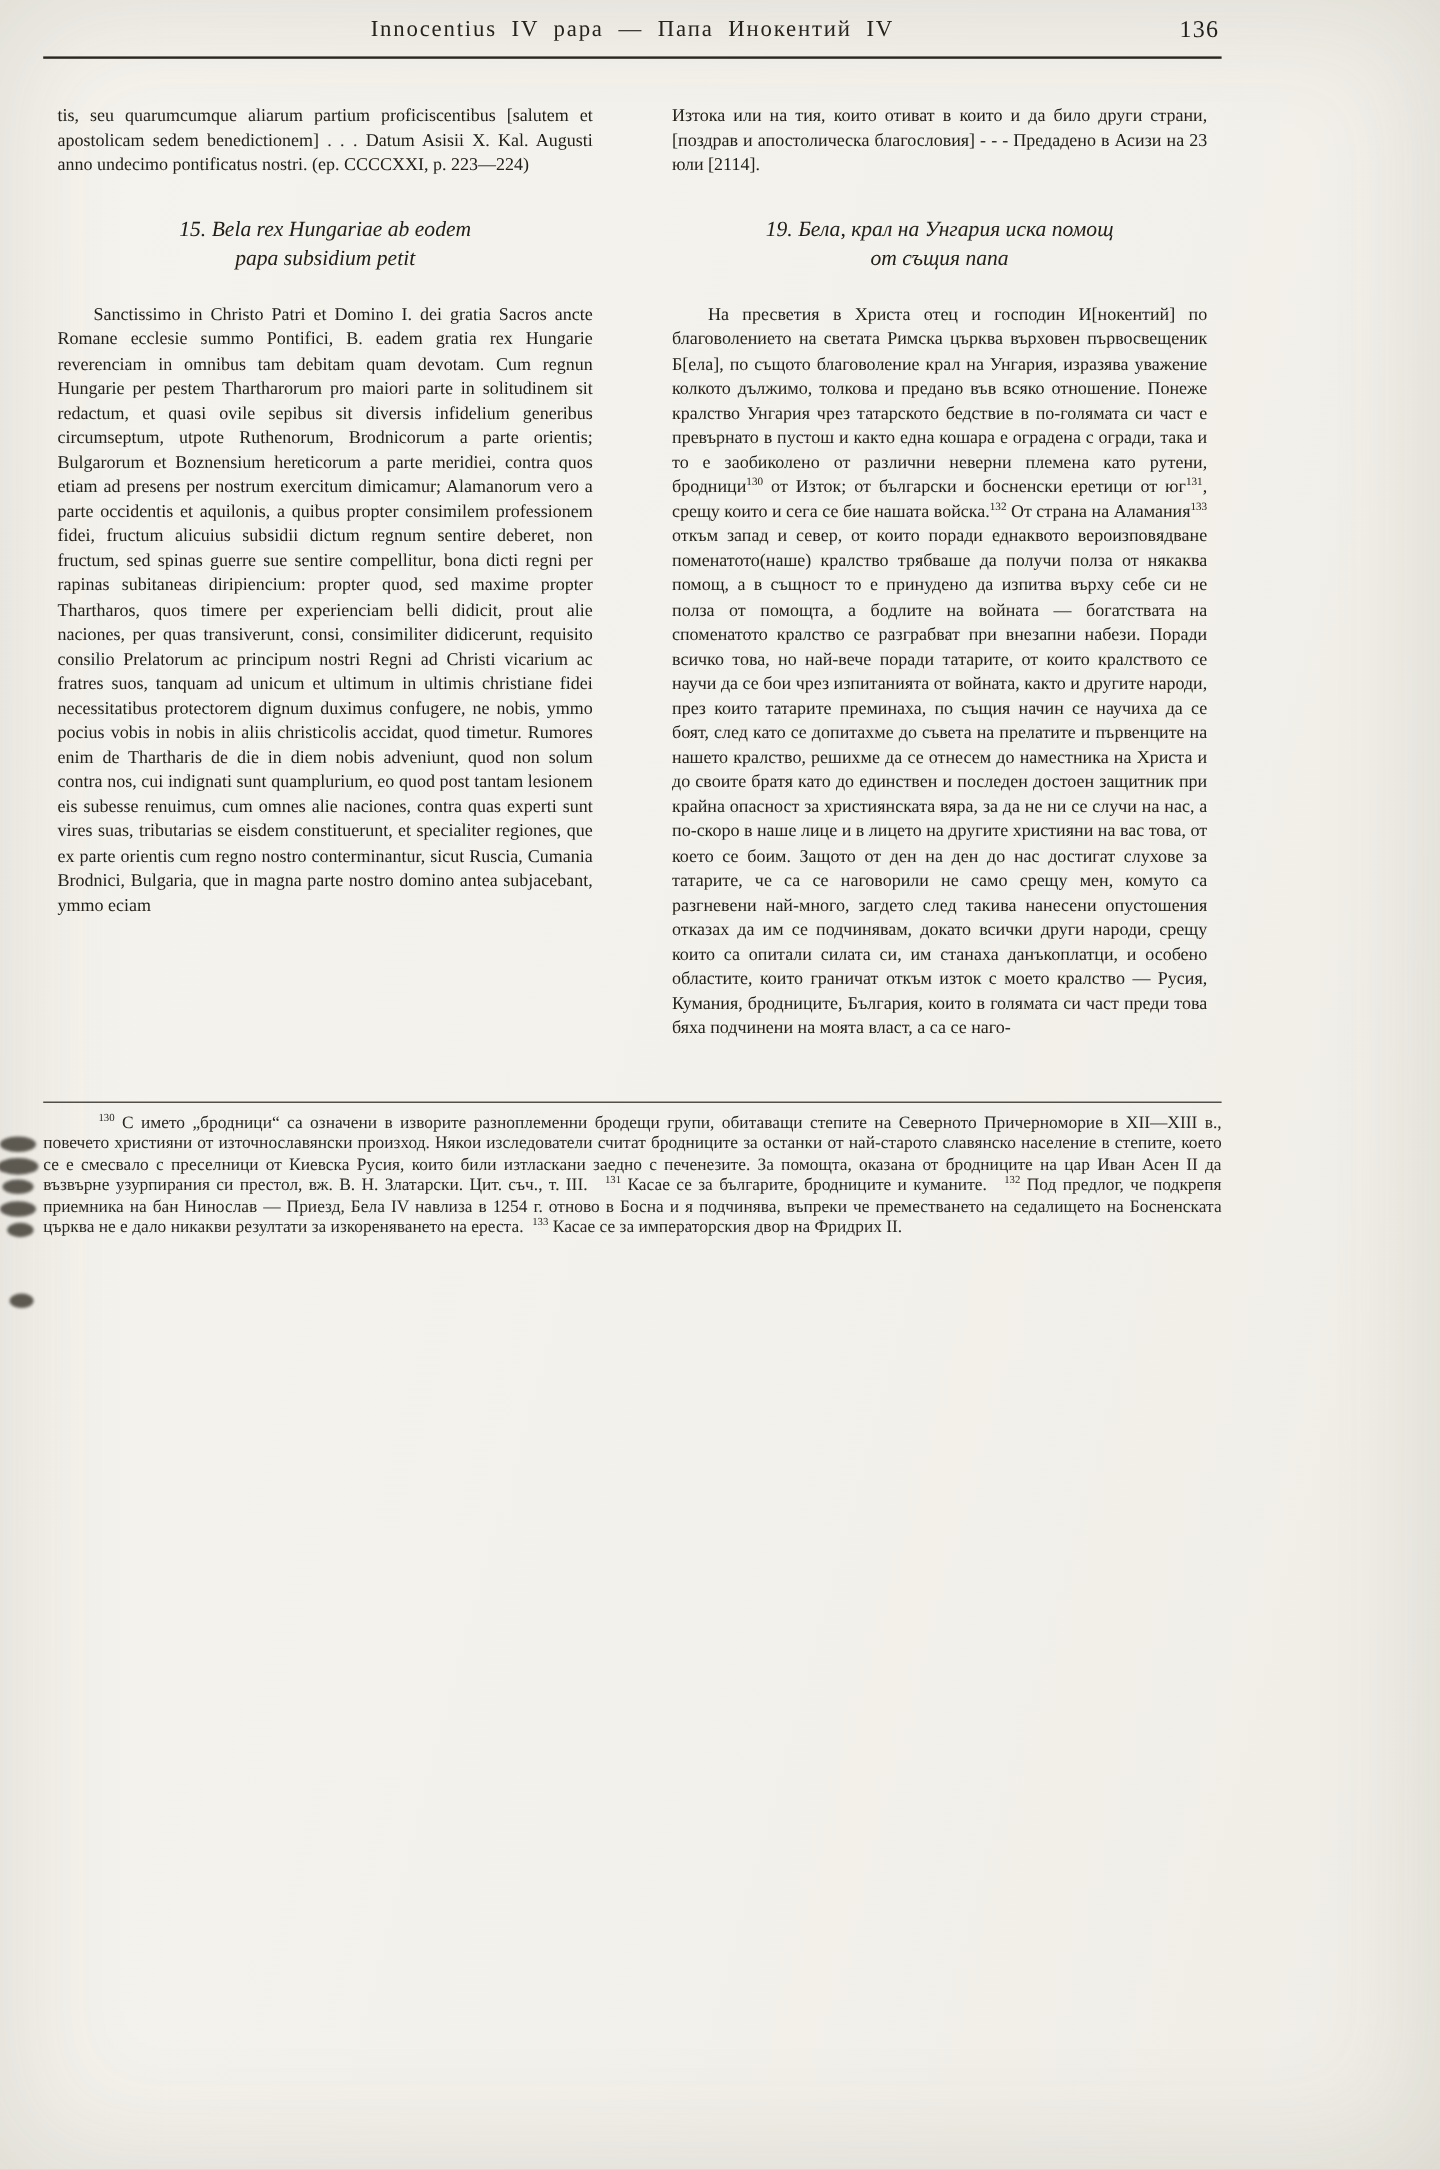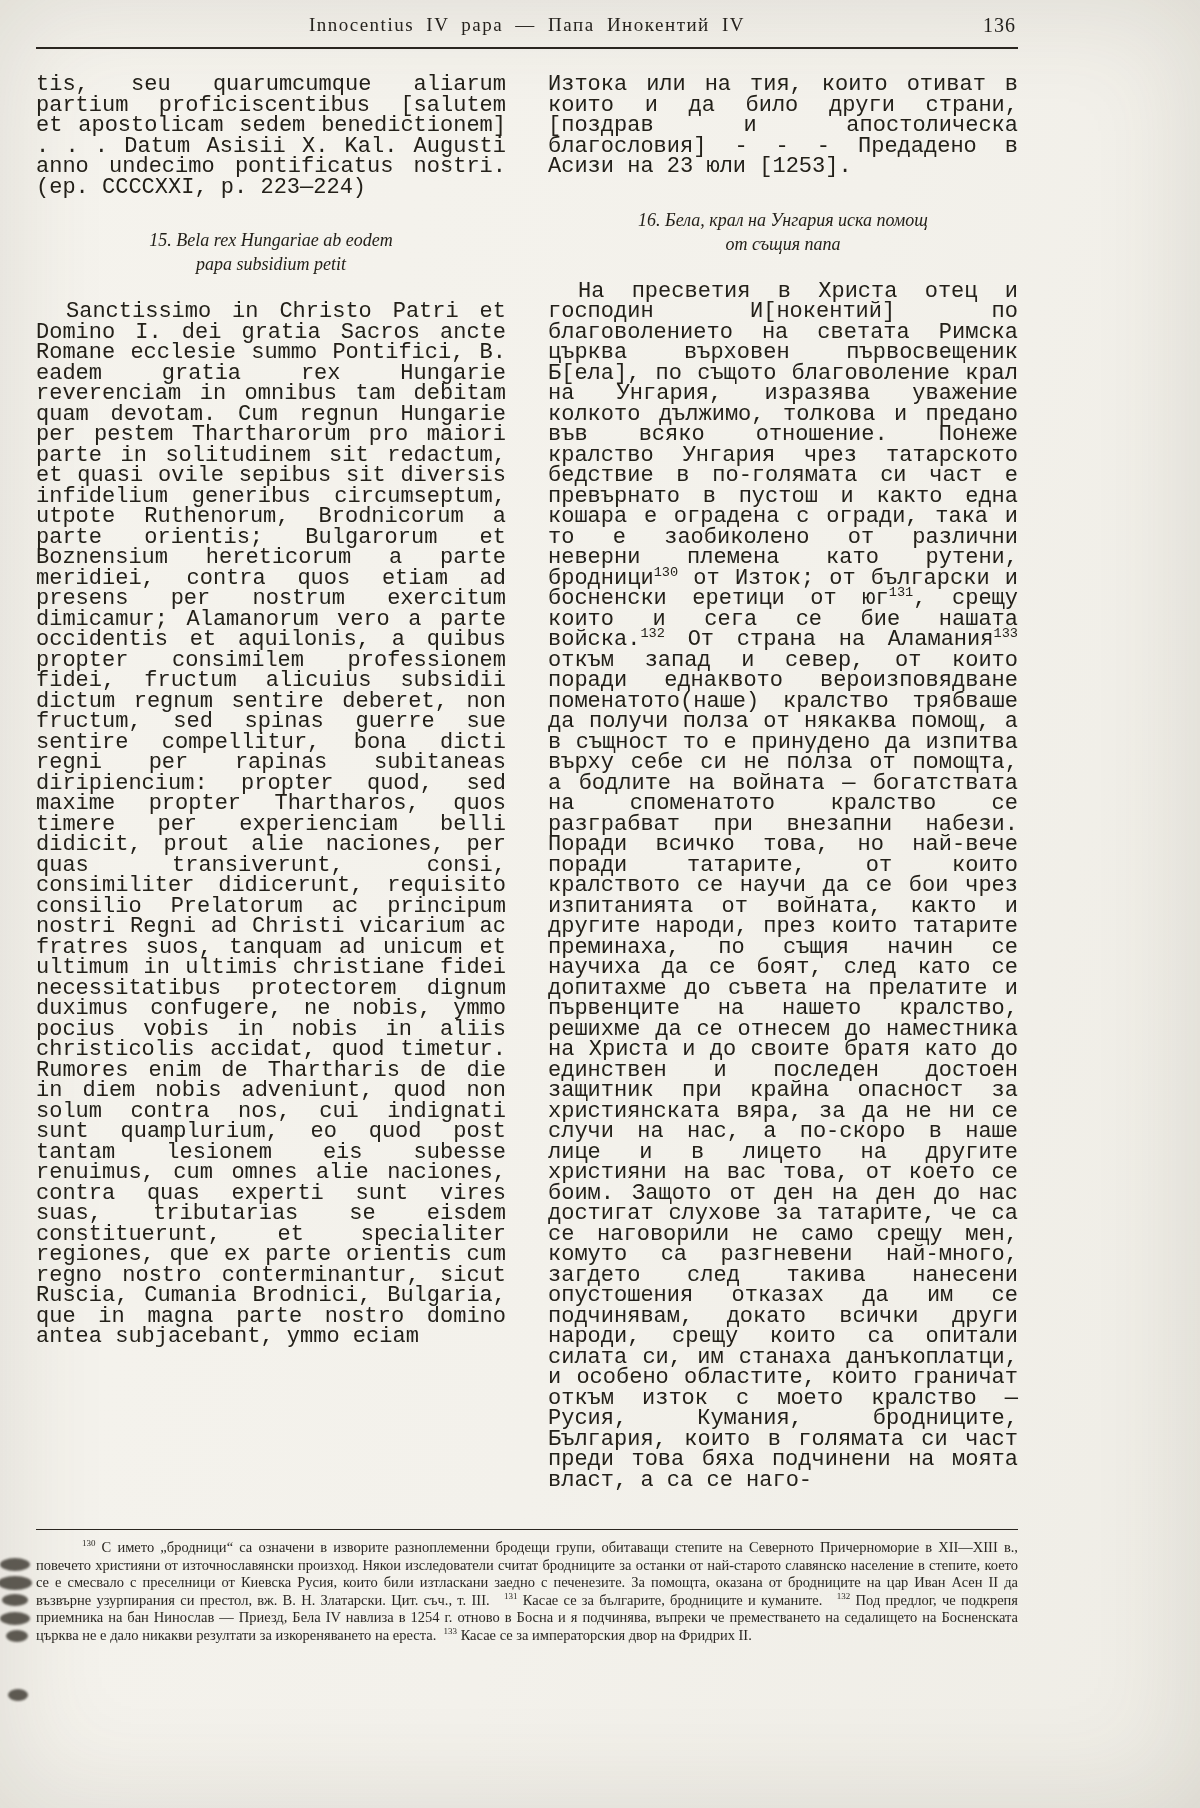--- a/index.html
+++ b/index.html
@@ -22,21 +22,21 @@
   .header-title {
     text-align: center; font-size: 19px;
     letter-spacing: 1.5px; word-spacing: 6px; color: #26231e;
   }
   .page-number { position: absolute; right: 2px; top: 0; font-size: 20px; letter-spacing: 1px; }
   .header-rule { border-bottom: 2.5px solid #2a2620; margin-top: 3px; }
 
   .columns { display: flex; gap: 42px; margin-top: 26px; }
   .col { width: 470px; }
 
-  p { margin: 0; text-align: justify; font-size: 22px; line-height: 20.5px; color: #232019; font-family: Liberation Mono, monospace; }
+  p { margin: 12px; text-align: justify; font-size: 15px; line-height: 20.5px; color: #232019; }
   .indent { text-indent: 30px; }
 
   .section-heading {
     font-size: 18px; font-weight: normal; font-style: italic;
     text-align: center; white-space: pre-line;
     margin: 30px 0 26px; line-height: 24px; color: #232019;
   }
 
   sup { font-size: 0.62em; line-height: 0; }
 
@@ -72,22 +72,22 @@
     <main class="columns">
 
       <section class="col">
         <p class="cont">tis, seu quarumcumque aliarum partium proficiscentibus [salutem et apostolicam sedem benedictionem] . . . Datum Asisii X. Kal. Augusti anno undecimo pontificatus nostri. (ep. CCCCXXI, p. 223—224)</p>
         <h2 class="section-heading">15. Bela rex Hungariae ab eodem
 papa subsidium petit</h2>
         <p class="indent">Sanctissimo in Christo Patri et Domino I. dei gratia Sacros ancte Romane ecclesie summo Pontifici, B. eadem gratia rex Hungarie reverenciam in omnibus tam debitam quam devotam. Cum regnun Hungarie per pestem Thartharorum pro maiori parte in solitudinem sit redactum, et quasi ovile sepibus sit diversis infidelium generibus circumseptum, utpote Ruthenorum, Brodnicorum a parte orientis; Bulgarorum et Boznensium hereticorum a parte meridiei, contra quos etiam ad presens per nostrum exercitum dimicamur; Alamanorum vero a parte occidentis et aquilonis, a quibus propter consimilem professionem fidei, fructum alicuius subsidii dictum regnum sentire deberet, non fructum, sed spinas guerre sue sentire compellitur, bona dicti regni per rapinas subitaneas diripiencium: propter quod, sed maxime propter Thartharos, quos timere per experienciam belli didicit, prout alie naciones, per quas transiverunt, consi, consimiliter didicerunt, requisito consilio Prelatorum ac principum nostri Regni ad Christi vicarium ac fratres suos, tanquam ad unicum et ultimum in ultimis christiane fidei necessitatibus protectorem dignum duximus confugere, ne nobis, ymmo pocius vobis in nobis in aliis christicolis accidat, quod timetur. Rumores enim de Thartharis de die in diem nobis adveniunt, quod non solum contra nos, cui indignati sunt quamplurium, eo quod post tantam lesionem eis subesse renuimus, cum omnes alie naciones, contra quas experti sunt vires suas, tributarias se eisdem constituerunt, et specialiter regiones, que ex parte orientis cum regno nostro conterminantur, sicut Ruscia, Cumania Brodnici, Bulgaria, que in magna parte nostro domino antea subjacebant, ymmo eciam</p>
       </section>
 
       <section class="col">
-        <p class="cont">Изтока или на тия, които отиват в които и да било други страни, [поздрав и апостолическа благословия] - - - Предадено в Асизи на 23 юли [1253].</p>
-        <h2 class="section-heading">16. Бела, крал на Унгария иска помощ
+        <p class="cont">Изтока или на тия, които отиват в които и да било други страни, [поздрав и апостолическа благословия] - - - Предадено в Асизи на 23 юли [2114].</p>
+        <h2 class="section-heading">19. Бела, крал на Унгария иска помощ
 от същия папа</h2>
         <p class="indent">На пресветия в Христа отец и господин И[нокентий] по благоволението на светата Римска църква върховен първосвещеник Б[ела], по същото благоволение крал на Унгария, изразява уважение колкото дължимо, толкова и предано във всяко отношение. Понеже кралство Унгария чрез татарското бедствие в по-голямата си част е превърнато в пустош и както една кошара е оградена с огради, така и то е заобиколено от различни неверни племена като рутени, бродници<sup>130</sup> от Изток; от български и босненски еретици от юг<sup>131</sup>, срещу които и сега се бие нашата войска.<sup>132</sup> От страна на Аламания<sup>133</sup> откъм запад и север, от които поради еднаквото вероизповядване поменатото(наше) кралство трябваше да получи полза от някаква помощ, а в същност то е принудено да изпитва върху себе си не полза от помощта, а бодлите на войната — богатствата на споменатото кралство се разграбват при внезапни набези. Поради всичко това, но най-вече поради татарите, от които кралството се научи да се бои чрез изпитанията от войната, както и другите народи, през които татарите преминаха, по същия начин се научиха да се боят, след като се допитахме до съвета на прелатите и първенците на нашето кралство, решихме да се отнесем до наместника на Христа и до своите братя като до единствен и последен достоен защитник при крайна опасност за християнската вяра, за да не ни се случи на нас, а по-скоро в наше лице и в лицето на другите християни на вас това, от което се боим. Защото от ден на ден до нас достигат слухове за татарите, че са се наговорили не само срещу мен, комуто са разгневени най-много, загдето след такива нанесени опустошения отказах да им се подчинявам, докато всички други народи, срещу които са опитали силата си, им станаха данъкоплатци, и особено областите, които граничат откъм изток с моето кралство — Русия, Кумания, бродниците, България, които в голямата си част преди това бяха подчинени на моята власт, а са се наго-</p>
       </section>
 
     </main>
 
     <div class="footnote-area">
       <div class="footnote-rule"></div>
       <div class="footnotes">
         <span class="artifact a1"></span>

